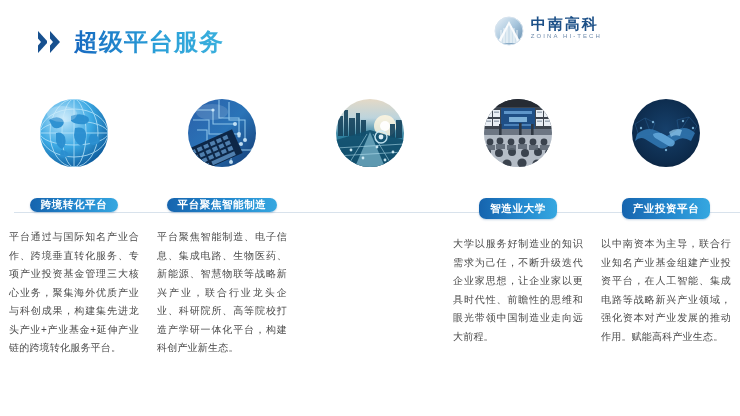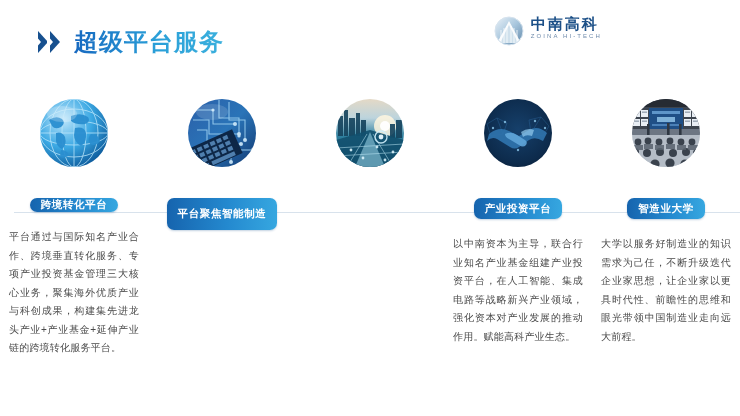--- a/index.html
+++ b/index.html
@@ -319,20 +319,21 @@
                   <rect x="48" y="63" width="5" height="4"></rect>
                 <rect x="13" y="69" width="12" height="4"></rect>
                   <rect x="28" y="69" width="25" height="4"></rect>
               </g>
             </g>
           </g>
           <ellipse cx="33" cy="22" rx="16" ry="8" fill="#ffffff" opacity="0.14"></ellipse>
         </svg>
       </div>
       <div class="pill">平台聚焦智能制造</div>
+      <div class="body-text">平台聚焦智能制造、电子信息、集成电路、生物医药、新能源、智慧物联等战略新兴产业，联合行业龙头企业、科研院所、高等院校打造产学研一体化平台，构建科创产业新生态。</div>
     </div>
 
     <div class="col">
       <div class="circle">
         <svg width="86" height="86" viewBox="0 0 86 86">
           <defs>
             <linearGradient id="sky" x1="0" y1="0" x2="0" y2="1">
               <stop offset="0%" stop-color="#e4d9c6"></stop>
               <stop offset="28%" stop-color="#bcd4dd"></stop>
               <stop offset="55%" stop-color="#2e7f9e"></stop>
@@ -375,59 +376,20 @@
             <circle cx="54" cy="47" r="2.4" fill="#eaf9ff" opacity="0.95"></circle>
           </g>
         </svg>
       </div>
     </div>
 
     <div class="col">
       <div class="circle">
         <svg width="86" height="86" viewBox="0 0 86 86">
           <defs>
-            <radialGradient id="hsg" cx="50%" cy="45%" r="70%">
-              <stop offset="0%" stop-color="#16406b"></stop>
-              <stop offset="70%" stop-color="#0d2b4c"></stop>
-              <stop offset="100%" stop-color="#071a31"></stop>
-            </radialGradient>
-            <clipPath id="cc4">
-                <circle cx="43" cy="43" r="34"></circle>
-              </clipPath>
-          </defs>
-          <rect width="86" height="86" fill="#ffffff"></rect>
-          <circle cx="43" cy="43" r="34" fill="url(#hsg)"></circle>
-          <g clip-path="url(#cc4)">
-            <g stroke="#3f86c4" stroke-width="0.55" opacity="0.5" fill="none">
-              <path d="M12 34 L22 28 L32 33 L28 44 L16 46 Z"></path>
-              <path d="M54 30 L66 27 L74 36 L68 46 L56 43 Z"></path>
-              <line x1="22" y1="28" x2="28" y2="44"></line>
-              <line x1="66" y1="27" x2="56" y2="43"></line>
-            </g>
-            <path d="M14 44 q10 -8 20 -3 l10 5 l10 -6 q9 -5 18 3 l-4 8 q-8 -5 -14 -1 l-10 7 q-4 3 -9 0 l-13 -8 q-5 -3 -10 2 z" fill="#2f73ad" opacity="0.92"></path>
-            <path d="M30 44 q6 -3 12 1 l8 5 q3 2 1 5 q-3 3 -7 0 l-10 -6 q-4 -2 -4 -5 z" fill="#5fa4d8" opacity="0.9"></path>
-            <path d="M46 42 q7 -5 13 -2 l-2 6 q-6 -2 -9 1 z" fill="#8cc4e8" opacity="0.75"></path>
-            <g fill="#8dc9ec" opacity="0.8">
-              <circle cx="18" cy="38" r="1.2"></circle>
-                <circle cx="30" cy="32" r="1.2"></circle>
-              <circle cx="60" cy="31" r="1.2"></circle>
-                <circle cx="70" cy="38" r="1.2"></circle>
-              <circle cx="43" cy="60" r="1.2"></circle>
-            </g>
-          </g>
-        </svg>
-      </div>
-      <div class="pill">产业投资平台</div>
-      <div class="body-text">以中南资本为主导，联合行业知名产业基金组建产业投资平台，在人工智能、集成电路等战略新兴产业领域，强化资本对产业发展的推动作用。赋能高科产业生态。</div>
-    </div>
-
-    <div class="col">
-      <div class="circle">
-        <svg width="86" height="86" viewBox="0 0 86 86">
-          <defs>
             <clipPath id="cc5">
                 <circle cx="43" cy="43" r="34"></circle>
               </clipPath>
           </defs>
           <rect width="86" height="86" fill="#ffffff"></rect>
           <circle cx="43" cy="43" r="34" fill="#c9cfd8"></circle>
           <g clip-path="url(#cc5)">
             <rect x="9" y="9" width="68" height="30" fill="#3e454f"></rect>
             <rect x="9" y="9" width="68" height="8" fill="#262b33"></rect>
             <rect x="26" y="18" width="34" height="22" fill="#1f4f86"></rect>
@@ -487,14 +449,53 @@
               <rect x="54" y="55" width="9" height="5"></rect>
                 <rect x="65" y="55" width="10" height="5"></rect>
             </g>
           </g>
         </svg>
       </div>
       <div class="pill">智造业大学</div>
       <div class="body-text">大学以服务好制造业的知识需求为己任，不断升级迭代企业家思想，让企业家以更具时代性、前瞻性的思维和眼光带领中国制造业走向远大前程。</div>
     </div>
 
+    <div class="col">
+      <div class="circle">
+        <svg width="86" height="86" viewBox="0 0 86 86">
+          <defs>
+            <radialGradient id="hsg" cx="50%" cy="45%" r="70%">
+              <stop offset="0%" stop-color="#16406b"></stop>
+              <stop offset="70%" stop-color="#0d2b4c"></stop>
+              <stop offset="100%" stop-color="#071a31"></stop>
+            </radialGradient>
+            <clipPath id="cc4">
+                <circle cx="43" cy="43" r="34"></circle>
+              </clipPath>
+          </defs>
+          <rect width="86" height="86" fill="#ffffff"></rect>
+          <circle cx="43" cy="43" r="34" fill="url(#hsg)"></circle>
+          <g clip-path="url(#cc4)">
+            <g stroke="#3f86c4" stroke-width="0.55" opacity="0.5" fill="none">
+              <path d="M12 34 L22 28 L32 33 L28 44 L16 46 Z"></path>
+              <path d="M54 30 L66 27 L74 36 L68 46 L56 43 Z"></path>
+              <line x1="22" y1="28" x2="28" y2="44"></line>
+              <line x1="66" y1="27" x2="56" y2="43"></line>
+            </g>
+            <path d="M14 44 q10 -8 20 -3 l10 5 l10 -6 q9 -5 18 3 l-4 8 q-8 -5 -14 -1 l-10 7 q-4 3 -9 0 l-13 -8 q-5 -3 -10 2 z" fill="#2f73ad" opacity="0.92"></path>
+            <path d="M30 44 q6 -3 12 1 l8 5 q3 2 1 5 q-3 3 -7 0 l-10 -6 q-4 -2 -4 -5 z" fill="#5fa4d8" opacity="0.9"></path>
+            <path d="M46 42 q7 -5 13 -2 l-2 6 q-6 -2 -9 1 z" fill="#8cc4e8" opacity="0.75"></path>
+            <g fill="#8dc9ec" opacity="0.8">
+              <circle cx="18" cy="38" r="1.2"></circle>
+                <circle cx="30" cy="32" r="1.2"></circle>
+              <circle cx="60" cy="31" r="1.2"></circle>
+                <circle cx="70" cy="38" r="1.2"></circle>
+              <circle cx="43" cy="60" r="1.2"></circle>
+            </g>
+          </g>
+        </svg>
+      </div>
+      <div class="pill">产业投资平台</div>
+      <div class="body-text">以中南资本为主导，联合行业知名产业基金组建产业投资平台，在人工智能、集成电路等战略新兴产业领域，强化资本对产业发展的推动作用。赋能高科产业生态。</div>
+    </div>
+
   </div>
 </div>
 
 </body></html>

